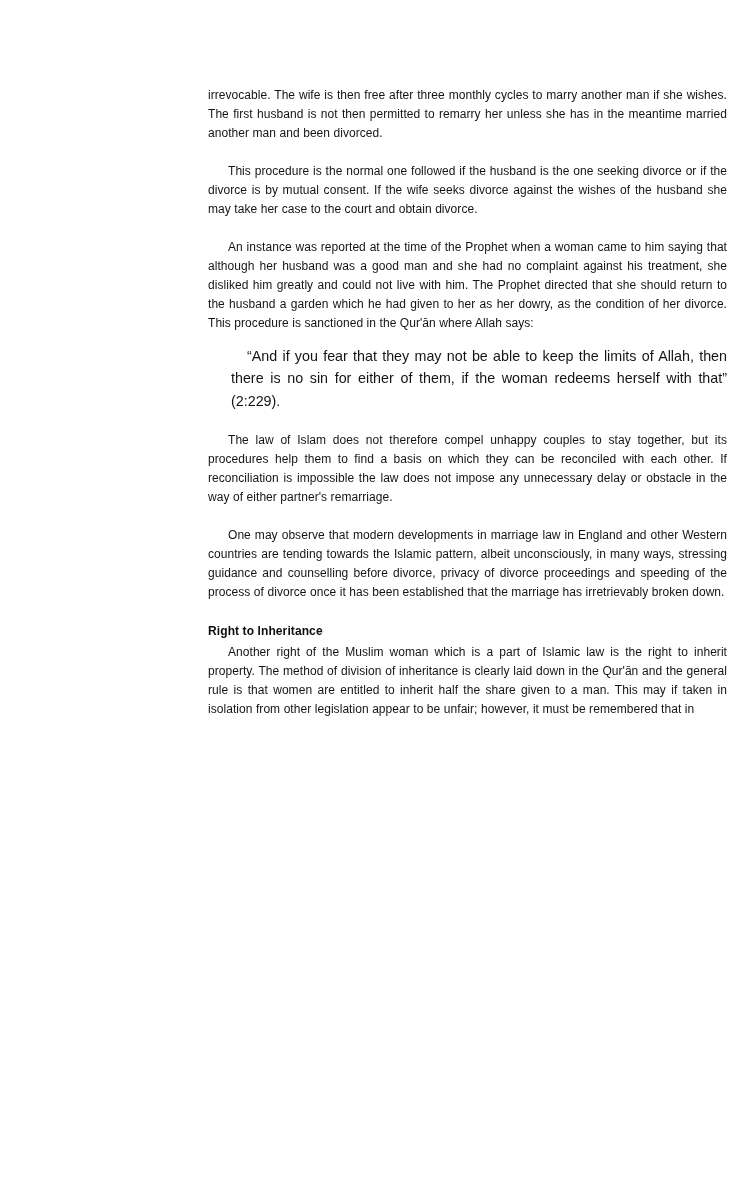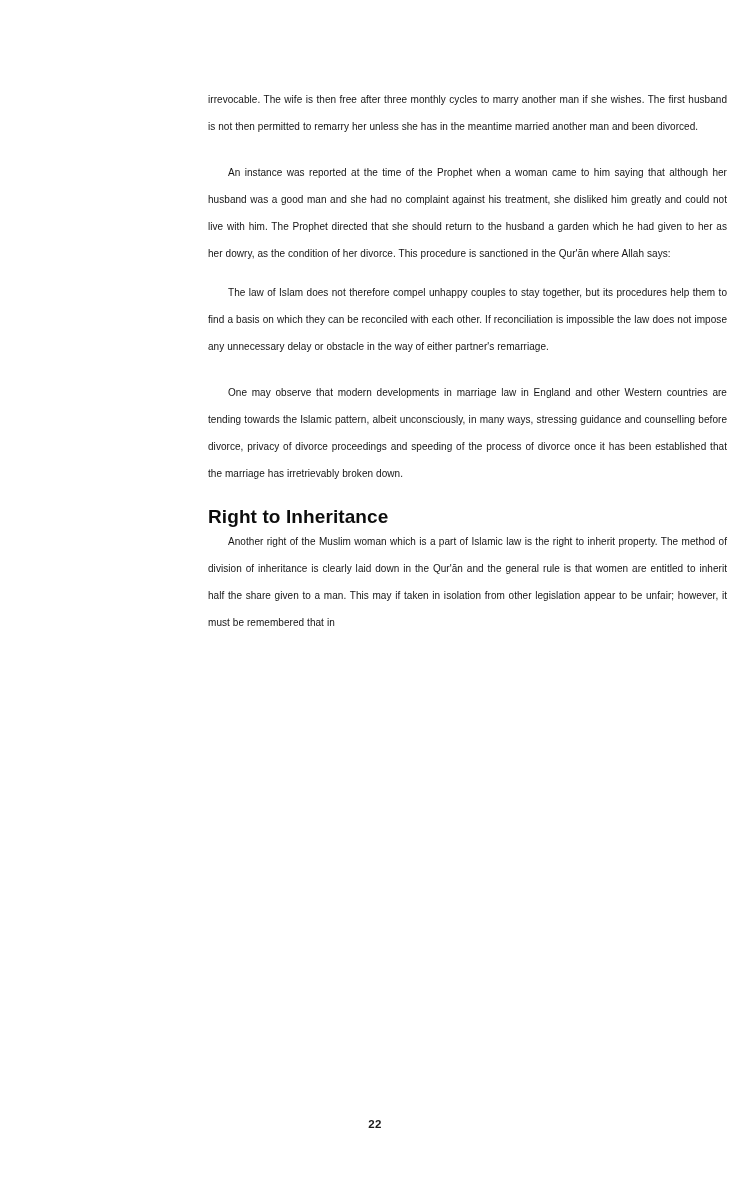--- a/index.html
+++ b/index.html
@@ -22,22 +22,22 @@
 
   .text-column {
     position: absolute;
     left: 208px;
     top: 86px;
     width: 519px;
   }
 
   p.body-para {
     margin: 0 0 19px 0;
-    font-size: 10px;
-    line-height: 27px;
+    font-size: 12px;
+    line-height: 19px;
     text-align: justify;
     text-indent: 20px;
     letter-spacing: 0.05px;
     word-spacing: 0.1px;
     color: #141414;
   }
 
   p.body-para.no-indent {
     text-indent: 0;
   }
@@ -51,21 +51,21 @@
     padding-left: 23px;
     font-size: 14.3px;
     line-height: 22.4px;
     text-align: justify;
     text-indent: 16px;
     color: #141414;
   }
 
   h2.section-heading {
     margin: 0 0 1px 0;
-    font-size: 19px;
+    font-size: 12px;
     line-height: 21px;
     font-weight: bold;
     text-align: left;
     letter-spacing: 0.1px;
     color: #0d0d0d;
   }
 
   .page-number {
     position: absolute;
     left: 0;
@@ -80,29 +80,30 @@
 </style>
 </head>
 <body>
 
 <div class="page">
 
   <div class="text-column">
 
     <p class="body-para no-indent">irrevocable. The wife is then free after three monthly cycles to marry another man if she wishes. The first husband is not then permitted to remarry her unless she has in the meantime married another man and been divorced.</p>
 
+    <p class="body-para">This procedure is the normal one followed if the husband is the one seeking divorce or if the divorce is by mutual consent. If the wife seeks divorce against the wishes of the husband she may take her case to the court and obtain divorce.</p>
 
     <p class="body-para tight-below">An instance was reported at the time of the Prophet when a woman came to him saying that although her husband was a good man and she had no complaint against his treatment, she disliked him greatly and could not live with him. The Prophet directed that she should return to the husband a garden which he had given to her as her dowry, as the condition of her divorce. This procedure is sanctioned in the Qur'ān where Allah says:</p>
 
+    <blockquote class="quote-block">“And if you fear that they may not be able to keep the limits of Allah, then there is no sin for either of them, if the woman redeems herself with that” (2:229).</blockquote>
 
     <p class="body-para">The law of Islam does not therefore compel unhappy couples to stay together, but its procedures help them to find a basis on which they can be reconciled with each other. If reconciliation is impossible the law does not impose any unnecessary delay or obstacle in the way of either partner's remarriage.</p>
 
     <p class="body-para">One may observe that modern developments in marriage law in England and other Western countries are tending towards the Islamic pattern, albeit unconsciously, in many ways, stressing guidance and counselling before divorce, privacy of divorce proceedings and speeding of the process of divorce once it has been established that the marriage has irretrievably broken down.</p>
 
     <h2 class="section-heading">Right to Inheritance</h2>
 
     <p class="body-para">Another right of the Muslim woman which is a part of Islamic law is the right to inherit property. The method of division of inheritance is clearly laid down in the Qur'ān and the general rule is that women are entitled to inherit half the share given to a man. This may if taken in isolation from other legislation appear to be unfair; however, it must be remembered that in</p>
 
   </div>
 
-  <div class="page-number">22</div>
 
 </div>
 
 </body></html>

